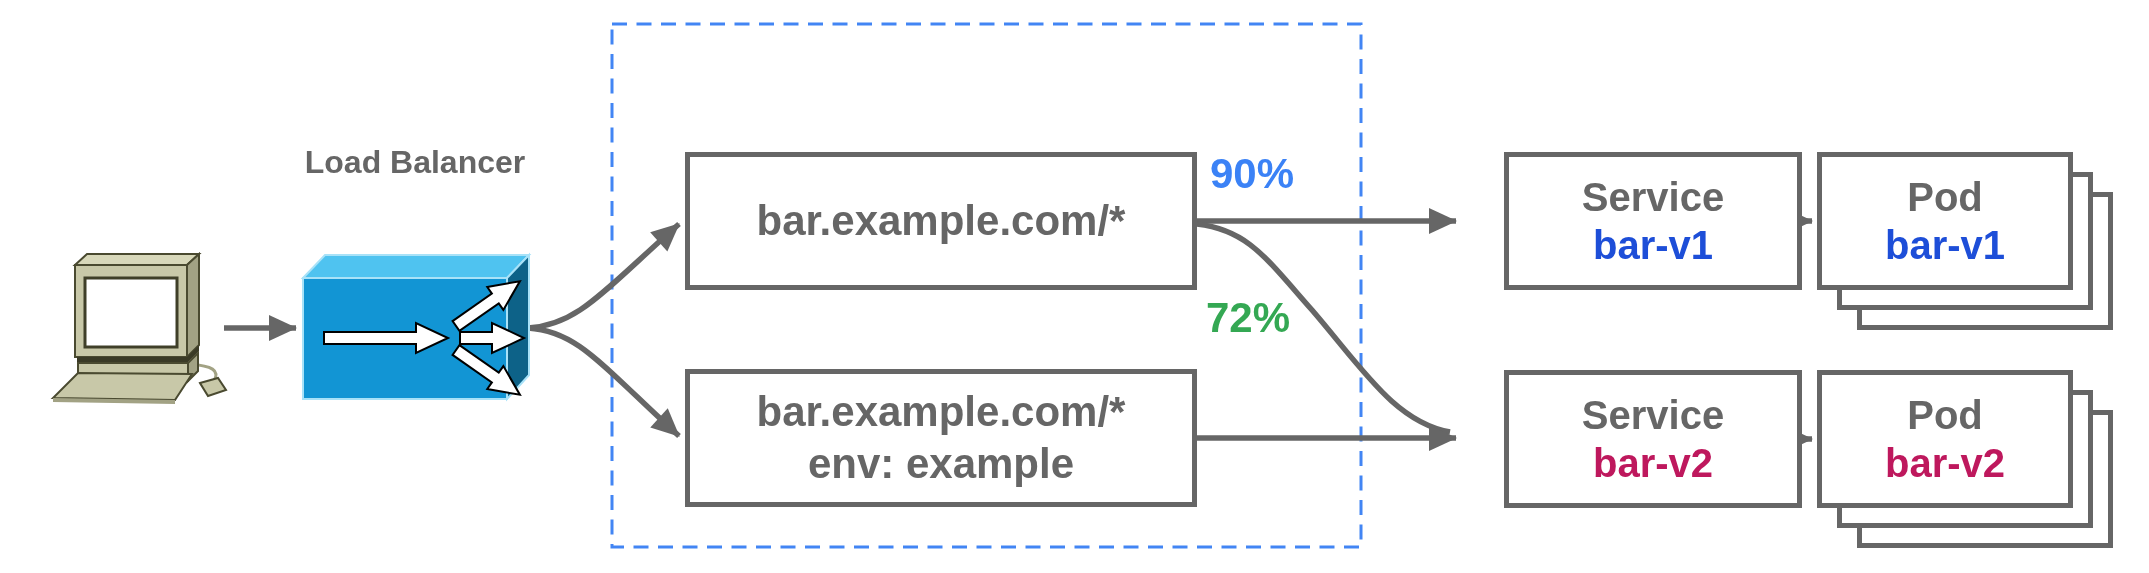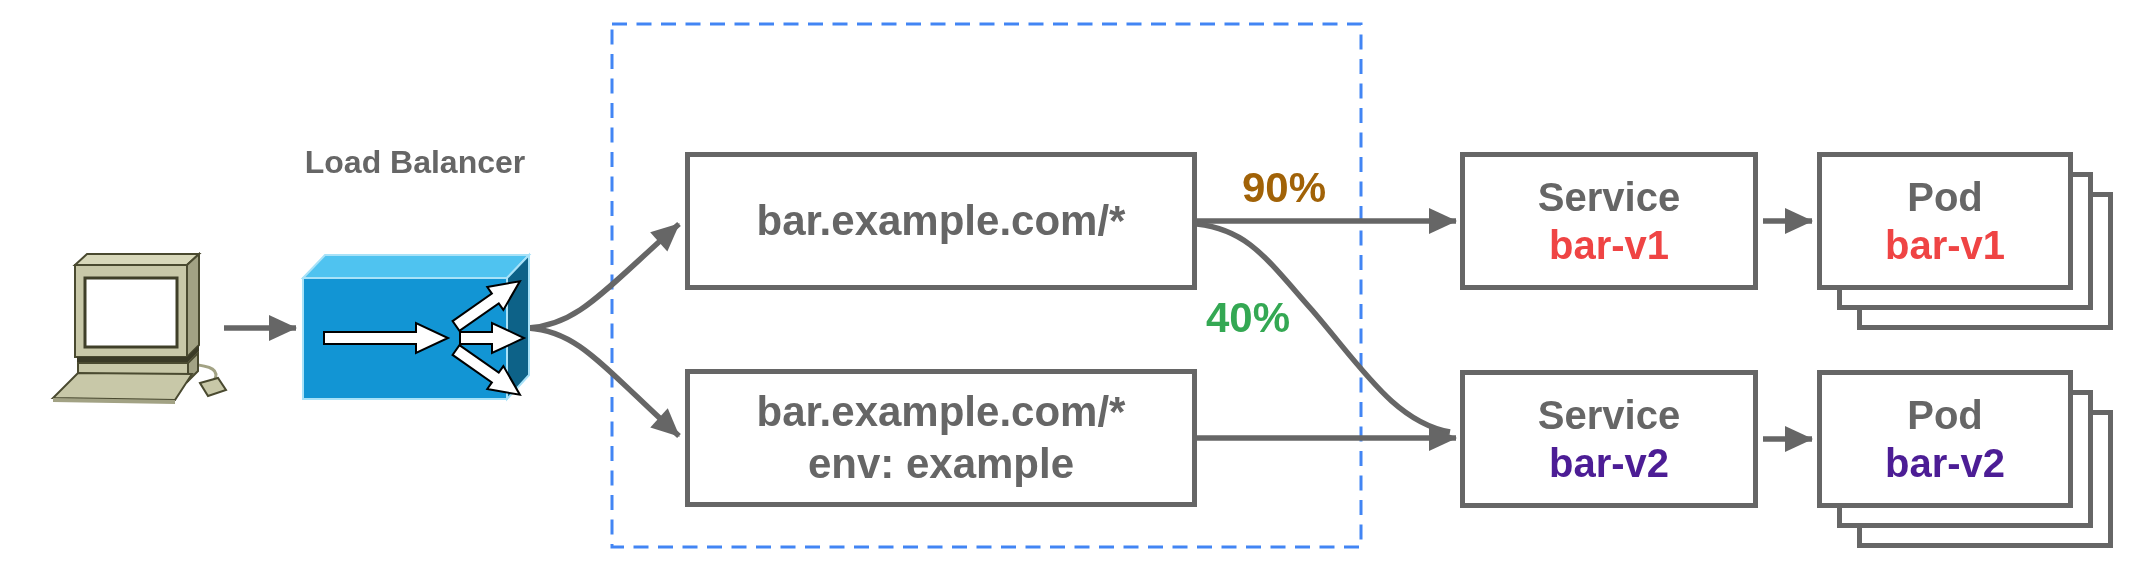--- a/index.html
+++ b/index.html
@@ -12,43 +12,43 @@
   
   .node-box{
     position:absolute;background:#fff;border:5px solid #666666;box-sizing:border-box;
     display:flex;flex-direction:column;align-items:center;justify-content:center;
     color:#666666;text-align:right;z-index:2;
   }
   .route-box{left:685px;width:512px;height:138px;font-size:42px;line-height:52px;}
   #route-box-1{top:152px;}
   #route-box-2{top:369px;}
   .route-line:empty{display:none;}
-  .service-box{left:1460px;width:298px;height:138px;font-size:40px;line-height:48px;}
+  .service-box{left:1504px;width:298px;height:138px;font-size:40px;line-height:48px;}
   #service-box-1{top:152px;}
   #service-box-2{top:370px;}
   
   .pod-stack{position:absolute;width:248px;height:178px;left:1817px;z-index:2;}
   #pod-stack-1{top:152px;}
   #pod-stack-2{top:370px;}
   .stack-layer{position:absolute;width:256px;height:138px;background:#fff;border:5px solid #666666;box-sizing:border-box;}
   .stack-l2{left:20px;top:20px;}
   .stack-l3{left:40px;top:40px;}
   .pod-box{position:absolute;left:0;top:0;width:256px;height:138px;background:#fff;border:5px solid #666666;
     box-sizing:border-box;display:flex;flex-direction:column;align-items:center;justify-content:center;
     color:#666666;font-size:40px;line-height:48px;text-align:center;}
   
-  .accent-blue{color:#ef4444;}
-  .accent-green{color:#4c1d95;}
+  .accent-blue{color:#1d4ed8;}
+  .accent-green{color:#be185d;}
   
   .lb-label{position:absolute;left:239px;top:144px;width:352px;text-align:center;
     font-size:32px;color:#666666;z-index:2;}
   .httproute-title{position:absolute;left:612px;top:25px;width:749px;text-align:center;
     font-size:36px;line-height:47px;color:#4285f4;z-index:2;}
   .weight{position:absolute;width:120px;text-align:center;font-size:42px;z-index:2;}
-  #weight-90{left:1192px;top:164px;color:#a16207;padding-left:32px;}
+  #weight-90{left:1192px;top:150px;color:#3b82f6;}
   #weight-10{left:1188px;top:294px;color:#34a853;}
   .icon-wrap{position:absolute;z-index:3;}
   #client-icon-wrap{left:36px;top:252px;}
   #lb-icon-wrap{left:300px;top:252px;}
 </style>
 </head>
 <body>
 
 <div class="canvas">
 
@@ -123,21 +123,21 @@
   <div class="node-box route-box" id="route-box-1">
     <div class="route-line">bar.example.com/*</div>
 
   </div>
   <div class="node-box route-box" id="route-box-2">
     <div class="route-line">bar.example.com/*</div>
     <div class="route-line">env: example</div>
   </div>
 
   <div class="weight" id="weight-90">90%</div>
-  <div class="weight" id="weight-10">40%</div>
+  <div class="weight" id="weight-10">72%</div>
 
   <div class="node-box service-box" id="service-box-1">
     <div>Service</div>
     <div class="accent-blue">bar-v1</div>
   </div>
   <div class="node-box service-box" id="service-box-2">
     <div>Service</div>
     <div class="accent-green">bar-v2</div>
   </div>
 

